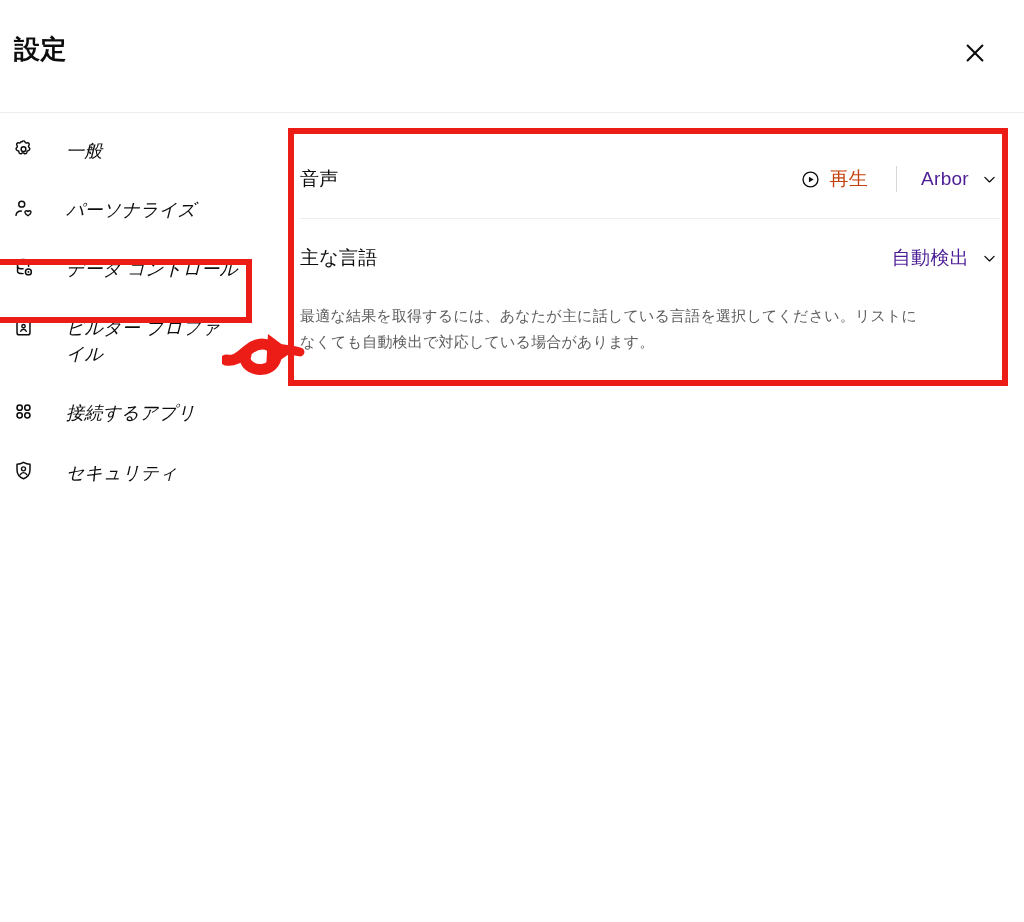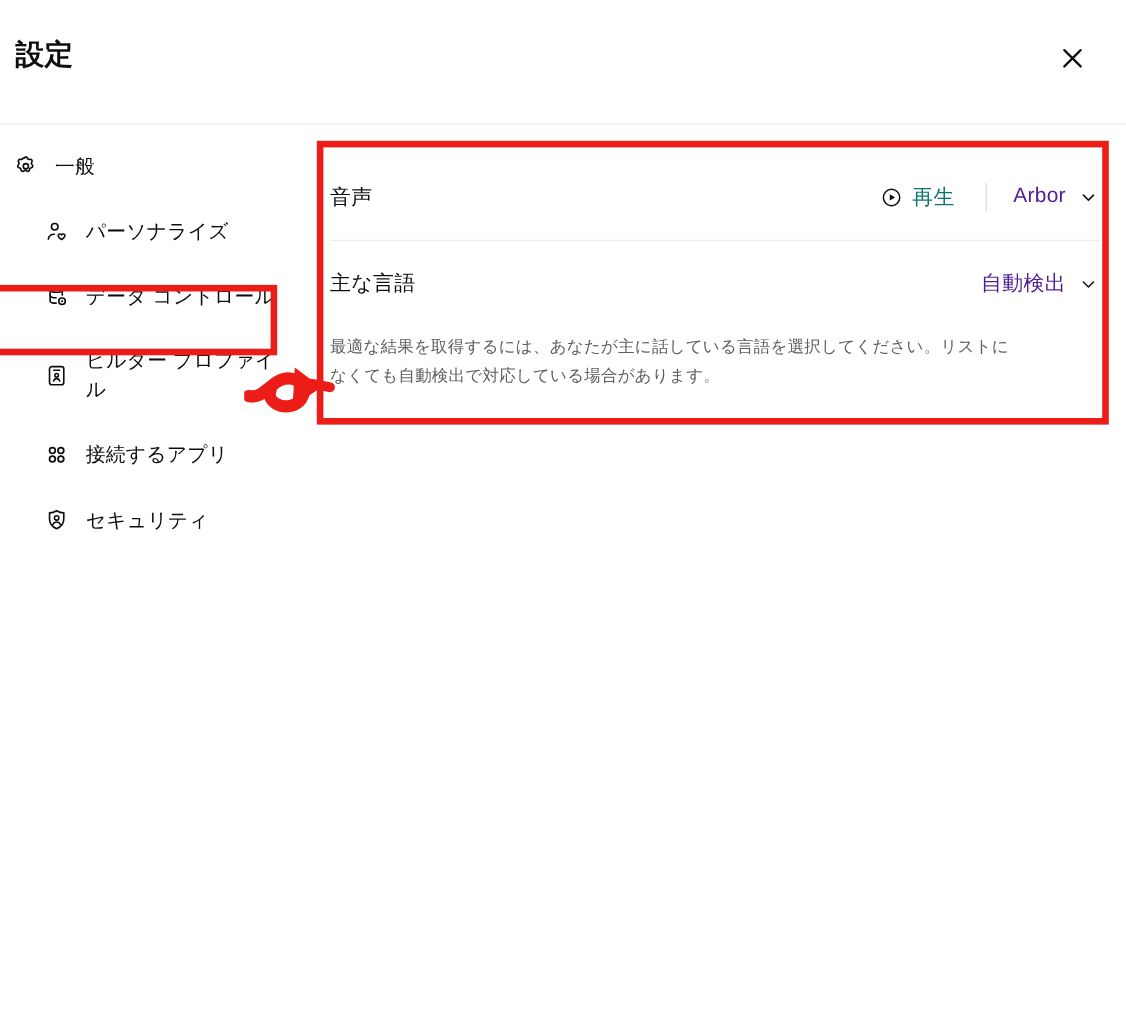--- a/index.html
+++ b/index.html
@@ -58,30 +58,30 @@
   
   .sidebar {
     position: absolute;
     left: 0;
     top: 127px;
     width: 285px;
   }
   .nav-item {
     position: relative;
     display: flex;
-    align-items: center;
-    gap: 16px;
+    gap: 32px;
     width: 250px;
     box-sizing: border-box;
     padding: 11px 12px 11px 12px;
     border-radius: 9px;
     cursor: pointer;
     background: transparent;
-  }
-  .nav-item + .nav-item { margin-top: 11px; margin-left: 28px; }
+    font-style: italic;
+  }
+  .nav-item + .nav-item { margin-top: 11px; }
   .nav-item.selected {
     background: #ececec;
   }
   .nav-icon {
     flex: 0 0 22px;
     width: 22px;
     height: 22px;
     display: flex;
     align-items: center;
     justify-content: center;
@@ -128,21 +128,21 @@
   }
   .play-btn {
     display: flex;
     align-items: center;
     gap: 9px;
     background: transparent;
     border: none;
     padding: 4px 6px;
     font-size: 19px;
     font-family: inherit;
-    color: #0f766e;
+    color: #c2410c;
     cursor: pointer;
     letter-spacing: 0.3px;
   }
   .play-btn svg { display: block; }
   .ctrl-divider {
     width: 1px;
     height: 26px;
     background: #d8d8d8;
     margin: 0 22px;
   }

